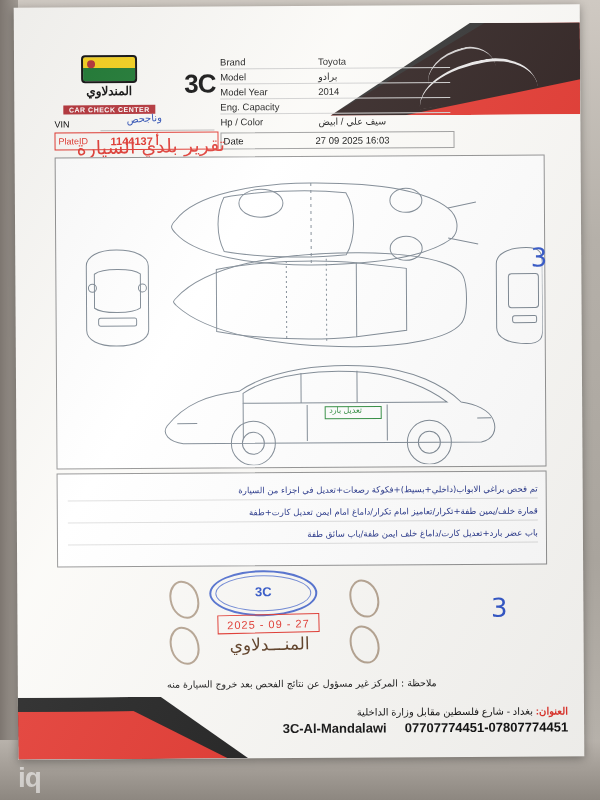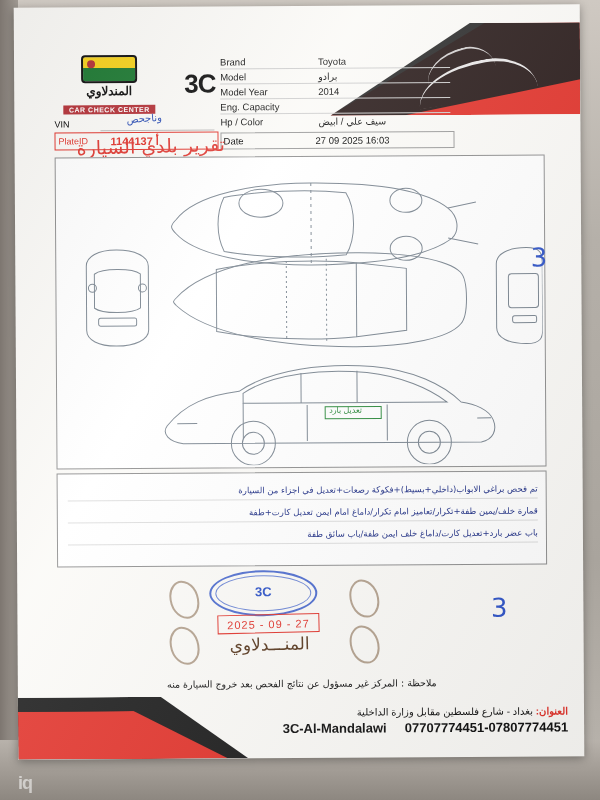--- a/index.html
+++ b/index.html
@@ -124,21 +124,21 @@
     font-size:9.5px;color:#111;font-family:"DejaVu Sans",sans-serif;
   }
   
   #footer{position:absolute;left:0;bottom:0;width:566px;height:72px;}
   .ft-black{position:absolute;left:0;bottom:0;width:230px;height:62px;background:#1c1c1c;clip-path:polygon(0 0,0 100%,100% 100%,62% 0);}
   .ft-red{position:absolute;left:0;bottom:0;width:210px;height:48px;background:#e2342c;clip-path:polygon(0 0,0 100%,100% 100%,55% 0);}
   #addr{position:absolute;right:16px;bottom:40px;direction:rtl;font-size:10px;color:#111;}
   #addr .lbl{color:#e2342c;font-weight:bold;}
   #brandline{position:absolute;right:16px;bottom:22px;font-size:13px;font-weight:bold;color:#111;direction:ltr;text-align:right;width:460px;}
   
-  #wm{position:absolute;left:18px;bottom:6px;font-size:18px;color:rgba(255,255,255,.55);font-weight:bold;letter-spacing:-1px;}
+  #wm{position:absolute;left:18px;bottom:6px;font-size:28px;color:rgba(255,255,255,.55);font-weight:bold;letter-spacing:-1px;}
   .carlabel{position:absolute;font-size:8px;color:#2a8a3a;direction:rtl;}
 </style>
 </head>
 <body>
 
 <div id="photo"></div>
 <div id="tabletop-left"></div>
 <div id="tabletop-bottom"></div>
 
 <div id="sheet">

